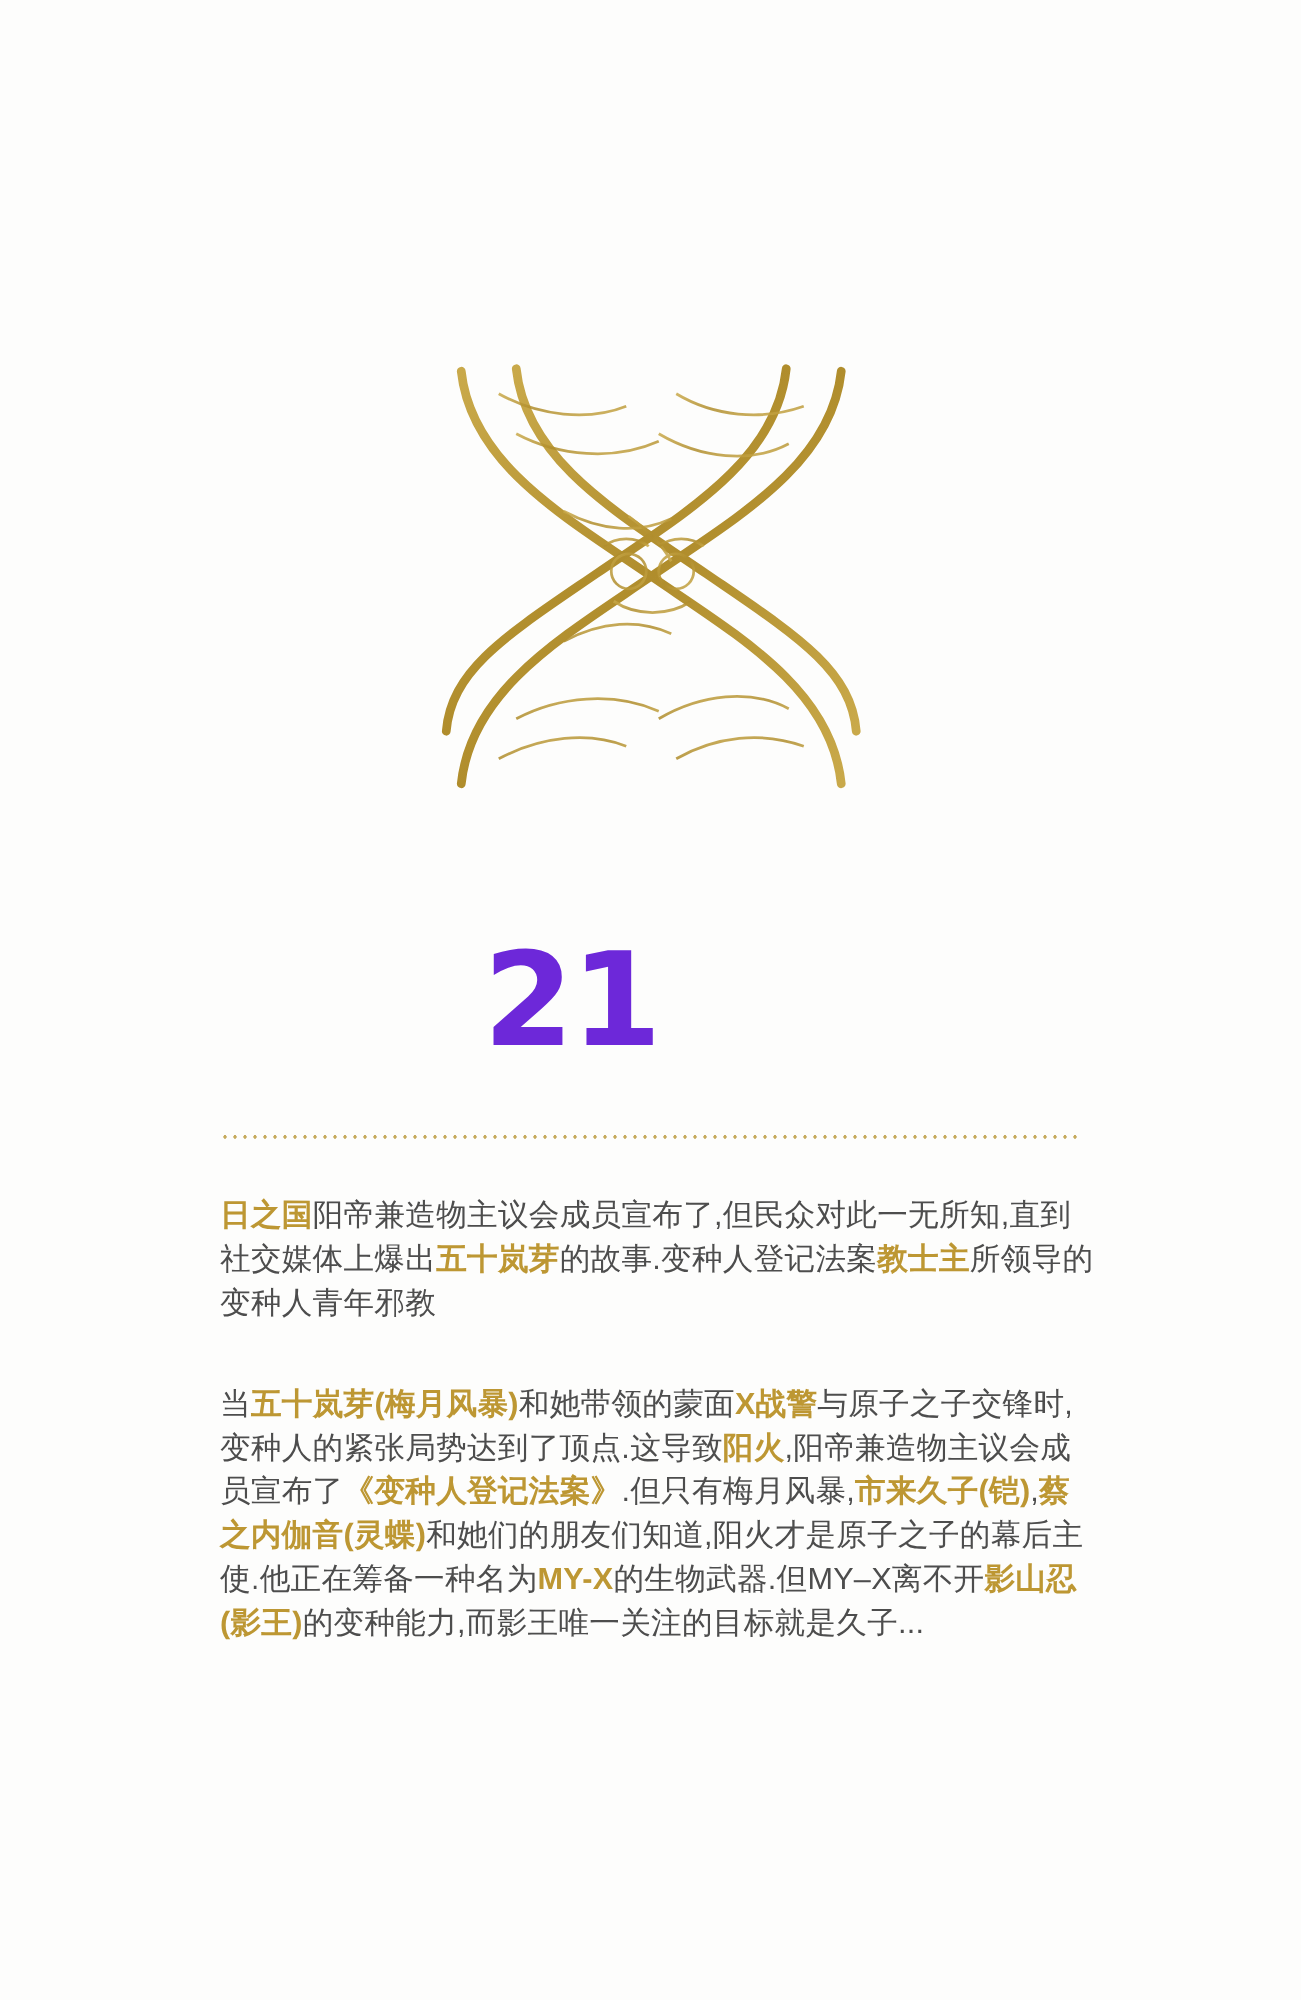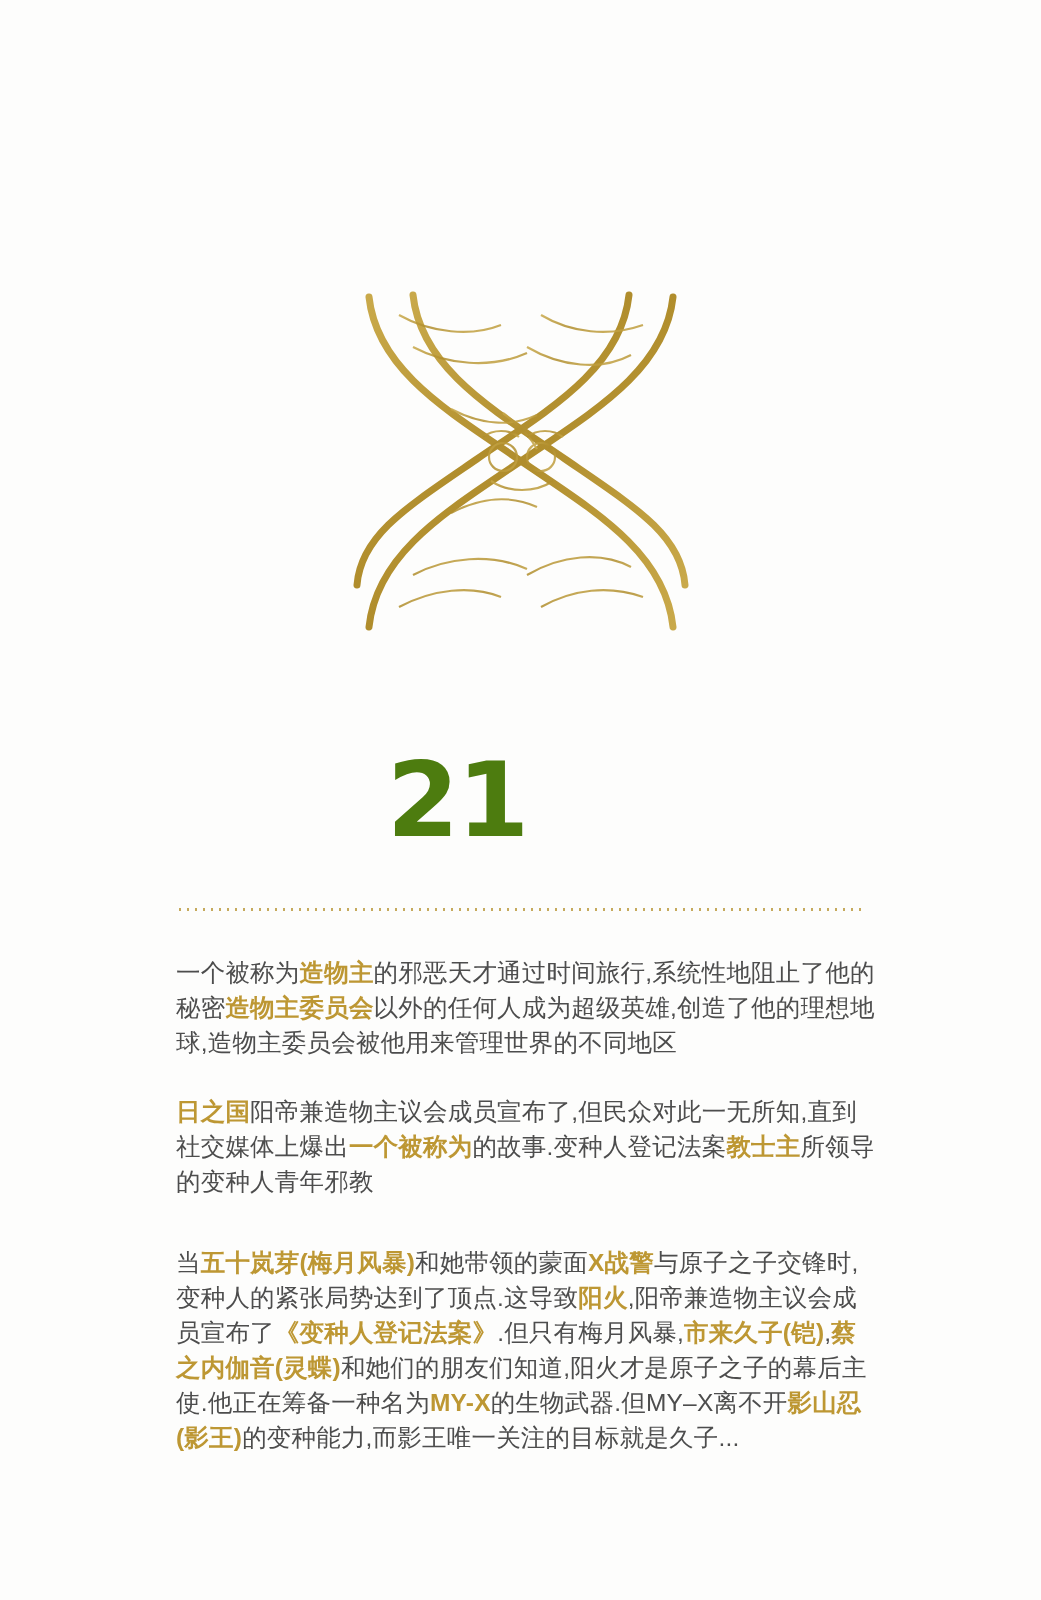--- a/index.html
+++ b/index.html
@@ -40,21 +40,21 @@
     position: absolute;
     top: 748px;
     left: 0;
     width: 914px;
     text-align: center;
     font-family: "DejaVu Sans", sans-serif;
     font-weight: 800;
     font-size: 104px;
     line-height: 1;
     letter-spacing: -2px;
-    color: #4d7c0f;
+    color: #6d28d9;
   }
 
   
   .divider {
     position: absolute;
     top: 908px;
     left: 176px;
     width: 690px;
     height: 3px;
     background-image: radial-gradient(circle, #c6aa5d 0 1.2px, transparent 1.4px);
@@ -137,19 +137,18 @@
         <path d="M176 152 C 186 144, 202 144, 212 152"></path>
       </g>
     </svg>
   </div>
 
   <div class="chapter-number">21</div>
 
   <div class="divider"></div>
 
   <div class="synopsis">
-    <p><span>一个被称为</span><span class="hl">造物主</span><span>的邪恶天才通过时间旅行,系统性地阻止了他的秘密</span><span class="hl">造物主委员会</span><span>以外的任何人成为超级英雄,创造了他的理想地球,造物主委员会被他用来管理世界的不同地区</span></p>
-    <p><span class="hl">日之国</span><span>阳帝兼造物主议会成员宣布了,但民众对此一无所知,直到社交媒体上爆出</span><span class="hl">一个被称为</span><span>的故事.变种人登记法案</span><span class="hl">教士主</span><span>所领导的变种人青年邪教</span></p>
+    <p><span class="hl">日之国</span><span>阳帝兼造物主议会成员宣布了,但民众对此一无所知,直到社交媒体上爆出</span><span class="hl">五十岚芽</span><span>的故事.变种人登记法案</span><span class="hl">教士主</span><span>所领导的变种人青年邪教</span></p>
     <div class="para-gap"></div>
     <p><span>当</span><span class="hl">五十岚芽(梅月风暴)</span><span>和她带领的蒙面</span><span class="hl">X战警</span><span>与原子之子交锋时,变种人的紧张局势达到了顶点.这导致</span><span class="hl">阳火</span><span>,阳帝兼造物主议会成员宣布了</span><span class="hl">《变种人登记法案》</span><span>.但只有梅月风暴,</span><span class="hl">市来久子(铠)</span><span>,</span><span class="hl">蔡之内伽音(灵蝶)</span><span>和她们的朋友们知道,阳火才是原子之子的幕后主使.他正在筹备一种名为</span><span class="hl">MY-X</span><span>的生物武器.但MY–X离不开</span><span class="hl">影山忍(影王)</span><span>的变种能力,而影王唯一关注的目标就是久子...</span></p>
   </div>
 
 </div>
 
 </body></html>

